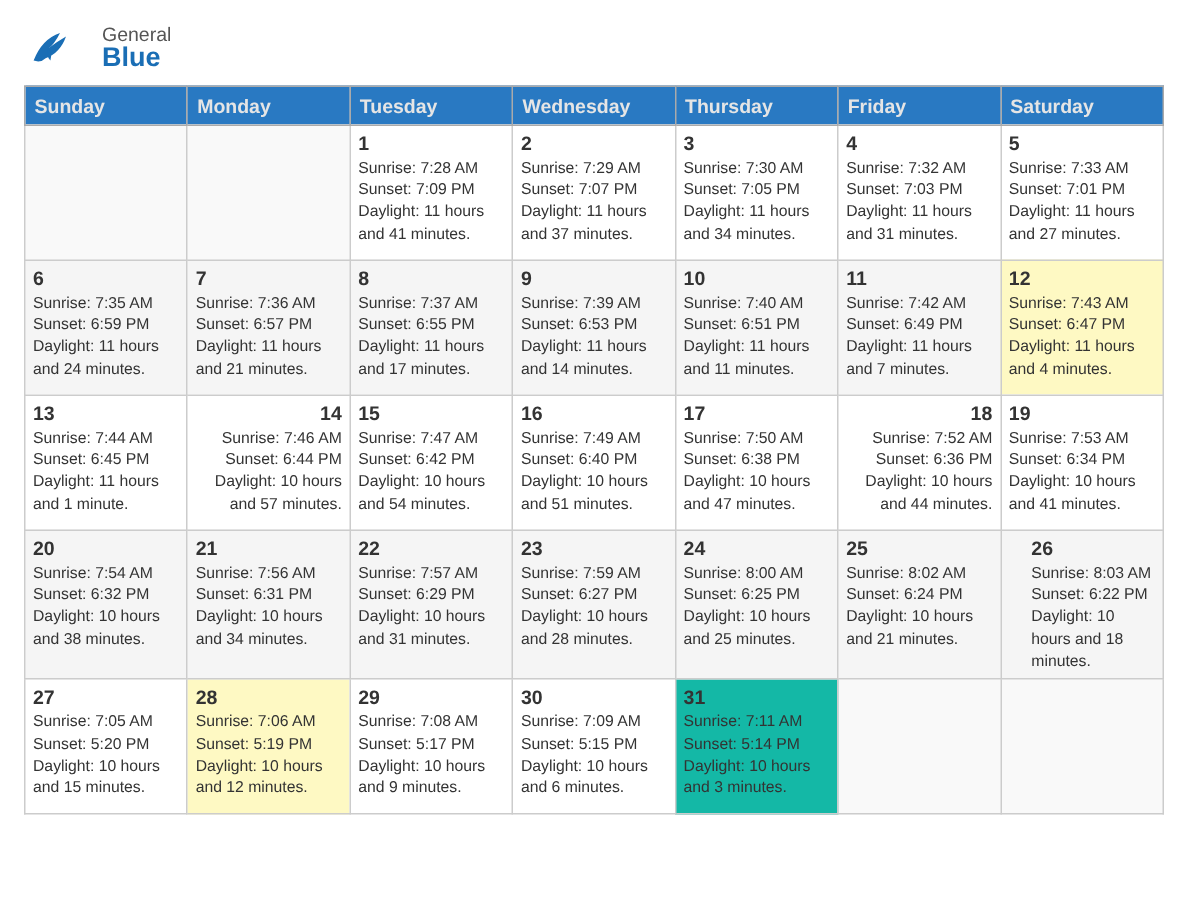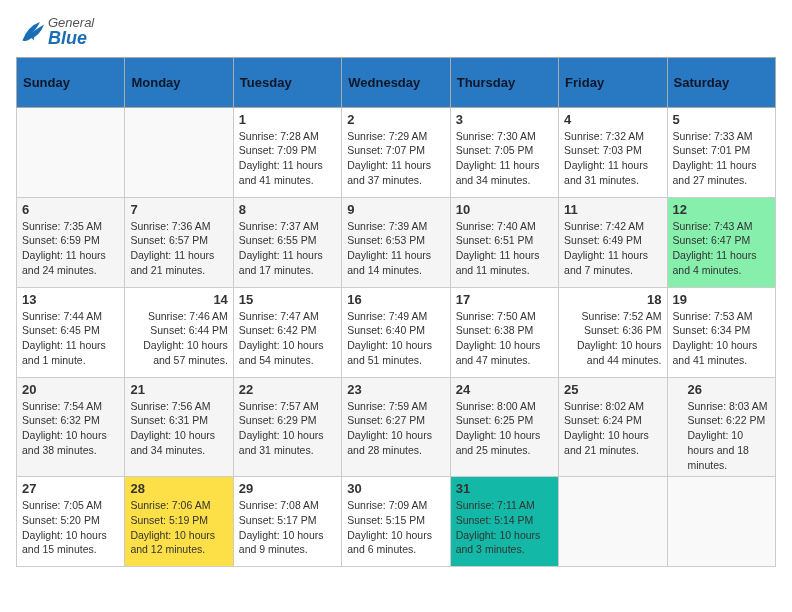--- a/index.html
+++ b/index.html
@@ -12,36 +12,35 @@
     }
     .header {
       display: flex;
       justify-content: space-between;
       align-items: flex-start;
       margin-bottom: 8px;
     }
     .logo {
       display: flex;
       align-items: center;
-      gap: 0;
-      font-style: italic;
+      gap: 20px;
     }
     .logo-bird {
       width: 32px;
       height: 28px;
     }
     .title-area { text-align: right; }
     .month-title { font-size: 36px; color: #333; font-weight: normal; }
     .location { font-size: 16px; color: #555; }
     .calendar { width: 100%; border-collapse: collapse; }
     .calendar th {
       background-color: #2979c2;
-      color: #0f172a;
+      color: #e5e5e5;
       text-align: left;
-      padding: 17px 6px;
+      padding: 5px 6px;
       font-size: 13px;
       border: 1px solid #aaa;
     }
     .calendar td {
       vertical-align: top;
       padding: 4px 5px;
       border: 1px solid #ccc;
       font-size: 10.5px;
       color: #333;
       width: 14.28%;
@@ -179,21 +178,21 @@
         </div>
         </td>
         <td style="background-color: rgb(245, 245, 245);">
           <span class="day-num">11</span>
         <div class="cell-content">
           <span>Sunrise: 7:42 AM</span><br>
           <span>Sunset: 6:49 PM</span><br>
           <span>Daylight: 11 hours and 7 minutes.</span>
         </div>
         </td>
-        <td style="background-color: #86efac;">
+        <td style="background-color: #fef9c3;">
           <span class="day-num">12</span>
         <div class="cell-content">
           <span>Sunrise: 7:43 AM</span><br>
           <span>Sunset: 6:47 PM</span><br>
           <span>Daylight: 11 hours and 4 minutes.</span>
         </div>
         </td>
       </tr>
       <tr>
         <td style="background-color: rgb(255, 255, 255);">
@@ -313,21 +312,21 @@
       </tr>
       <tr>
         <td style="background-color: rgb(255, 255, 255);">
           <span class="day-num">27</span>
         <div class="cell-content">
           <span>Sunrise: 7:05 AM</span><br>
           <span>Sunset: 5:20 PM</span><br>
           <span>Daylight: 10 hours and 15 minutes.</span>
         </div>
         </td>
-        <td style="background-color: #fde047;">
+        <td style="background-color: #fef9c3;">
           <span class="day-num">28</span>
         <div class="cell-content">
           <span>Sunrise: 7:06 AM</span><br>
           <span>Sunset: 5:19 PM</span><br>
           <span>Daylight: 10 hours and 12 minutes.</span>
         </div>
         </td>
         <td style="background-color: rgb(255, 255, 255);">
           <span class="day-num">29</span>
         <div class="cell-content">

